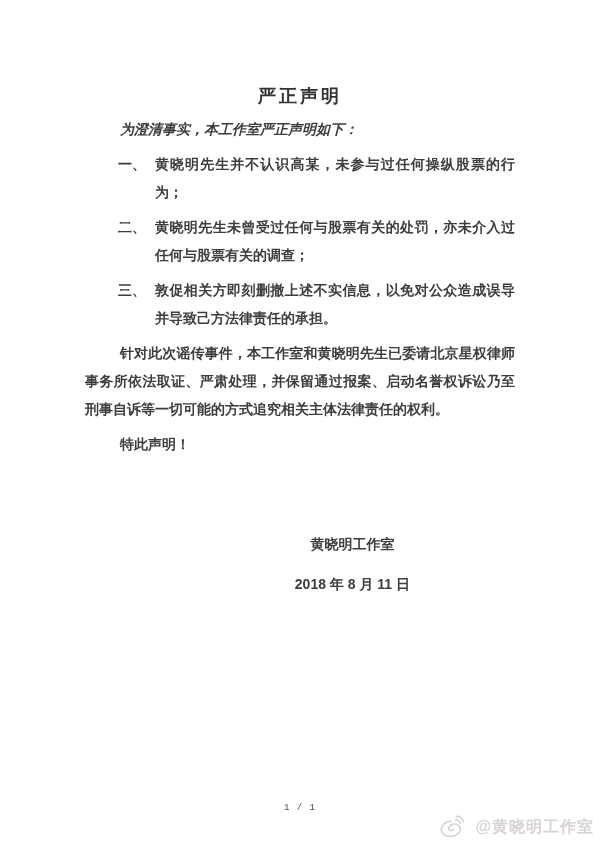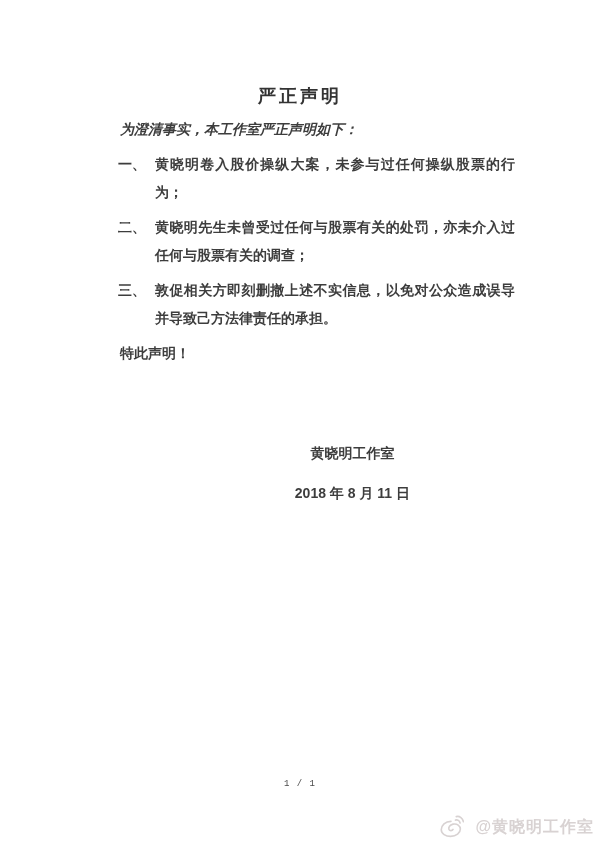--- a/index.html
+++ b/index.html
@@ -48,21 +48,21 @@
     margin: 72px 105px 0 auto;
     text-align: center;
     font-size: 14px;
     font-weight: 600;
     line-height: 28px;
   }
   .signature-name { margin-bottom: 12px; }
   .page-number {
     position: absolute;
     left: 0; right: 0;
-    top: 779px;
+    top: 803px;
     text-align: center;
     font-family: "Liberation Mono", "DejaVu Sans Mono", monospace;
     font-size: 9px;
     letter-spacing: 1px;
     color: #4a4a4a;
   }
   .watermark {
     position: absolute;
     right: 6px; bottom: 8px;
     display: flex;
@@ -83,33 +83,34 @@
 
   <h1 class="doc-title">严正声明</h1>
 
   <div class="doc-body">
 
 
     <p class="para para-clarify">为澄清事实，本工作室严正声明如下：</p>
 
     <div class="stmt-item">
       <span class="stmt-num">一、</span>
-      <span class="stmt-text">黄晓明卷入股价操纵大案，未参与过任何操纵股票的行为；</span>
+      <span class="stmt-text">黄晓明先生并不认识高某，未参与过任何操纵股票的行为；</span>
     </div>
 
     <div class="stmt-item">
       <span class="stmt-num">二、</span>
       <span class="stmt-text">黄晓明先生未曾受过任何与股票有关的处罚，亦未介入过任何与股票有关的调查；</span>
     </div>
 
     <div class="stmt-item">
       <span class="stmt-num">三、</span>
       <span class="stmt-text">敦促相关方即刻删撤上述不实信息，以免对公众造成误导并导致己方法律责任的承担。</span>
     </div>
 
+    <p class="para para-action">针对此次谣传事件，本工作室和黄晓明先生已委请北京星权律师事务所依法取证、严肃处理，并保留通过报案、启动名誉权诉讼乃至刑事自诉等一切可能的方式追究相关主体法律责任的权利。</p>
 
     <p class="para para-closing">特此声明！</p>
 
     <div class="signature-block">
       <div class="signature-name">黄晓明工作室</div>
       <div class="signature-date">2018 年 8 月 11 日</div>
     </div>
 
   </div>
 

